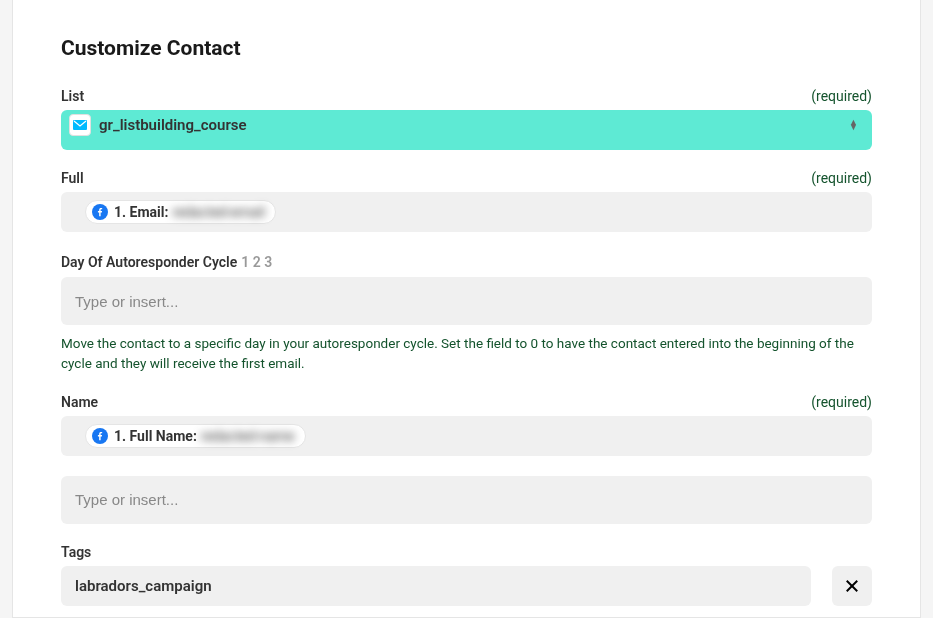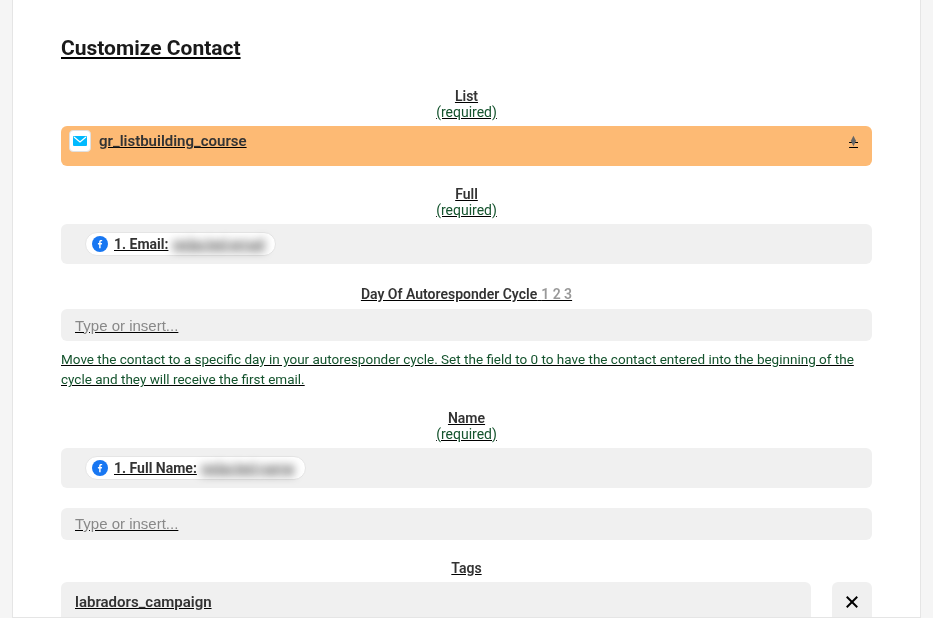--- a/index.html
+++ b/index.html
@@ -11,21 +11,20 @@
       font-family: -apple-system, BlinkMacSystemFont, "Segoe UI", Roboto, Helvetica, Arial, sans-serif;
       background: #f5f5f5;
       width: 933px;
       height: 618px;
       overflow: hidden;
     }
     .outer {
       background: #f5f5f5;
       padding: 0 12px;
       height: 100%;
-      text-decoration: underline;
     }
     .card {
       background: #fff;
       border: 1px solid #e5e5e5;
       border-top: none;
       padding: 36px 48px 0 48px;
       height: 100%;
       overflow: hidden;
     }
     .page-title {
@@ -35,41 +34,40 @@
       margin-bottom: 28px;
     }
     .field-group {
       margin-bottom: 20px;
     }
     .label-row {
       display: flex;
       justify-content: space-between;
       align-items: center;
       margin-bottom: 6px;
-      flex-direction: column;
     }
     .field-label {
       font-size: 14px;
       font-weight: 600;
       color: #333;
     }
     .label-hint {
       font-size: 14px;
       font-weight: 600;
       color: #999;
       margin-left: 0;
     }
     .required {
       font-size: 14px;
       color: #14532d;
     }
     .select-input {
       display: flex;
       align-items: center;
-      background: #fdba74;
+      background: #5eead4;
       border-radius: 6px;
       padding: 7px 14px 18px 8px;
       height: 40px;
       position: relative;
     }
     .select-input .sort-icon {
       margin-left: auto;
       color: #666;
       display: flex;
       flex-direction: column;
@@ -141,21 +139,21 @@
       margin-left: 4px;
       filter: blur(4px);
       user-select: none;
     }
     .text-input {
       display: flex;
       align-items: center;
       background: #f0f0f0;
       border-radius: 6px;
       padding: 0 14px;
-      height: 32px;
+      height: 48px;
     }
     .text-input input {
       border: none;
       background: transparent;
       width: 100%;
       font-size: 15px;
       color: #333;
       outline: none;
     }
     .text-input input::placeholder {

